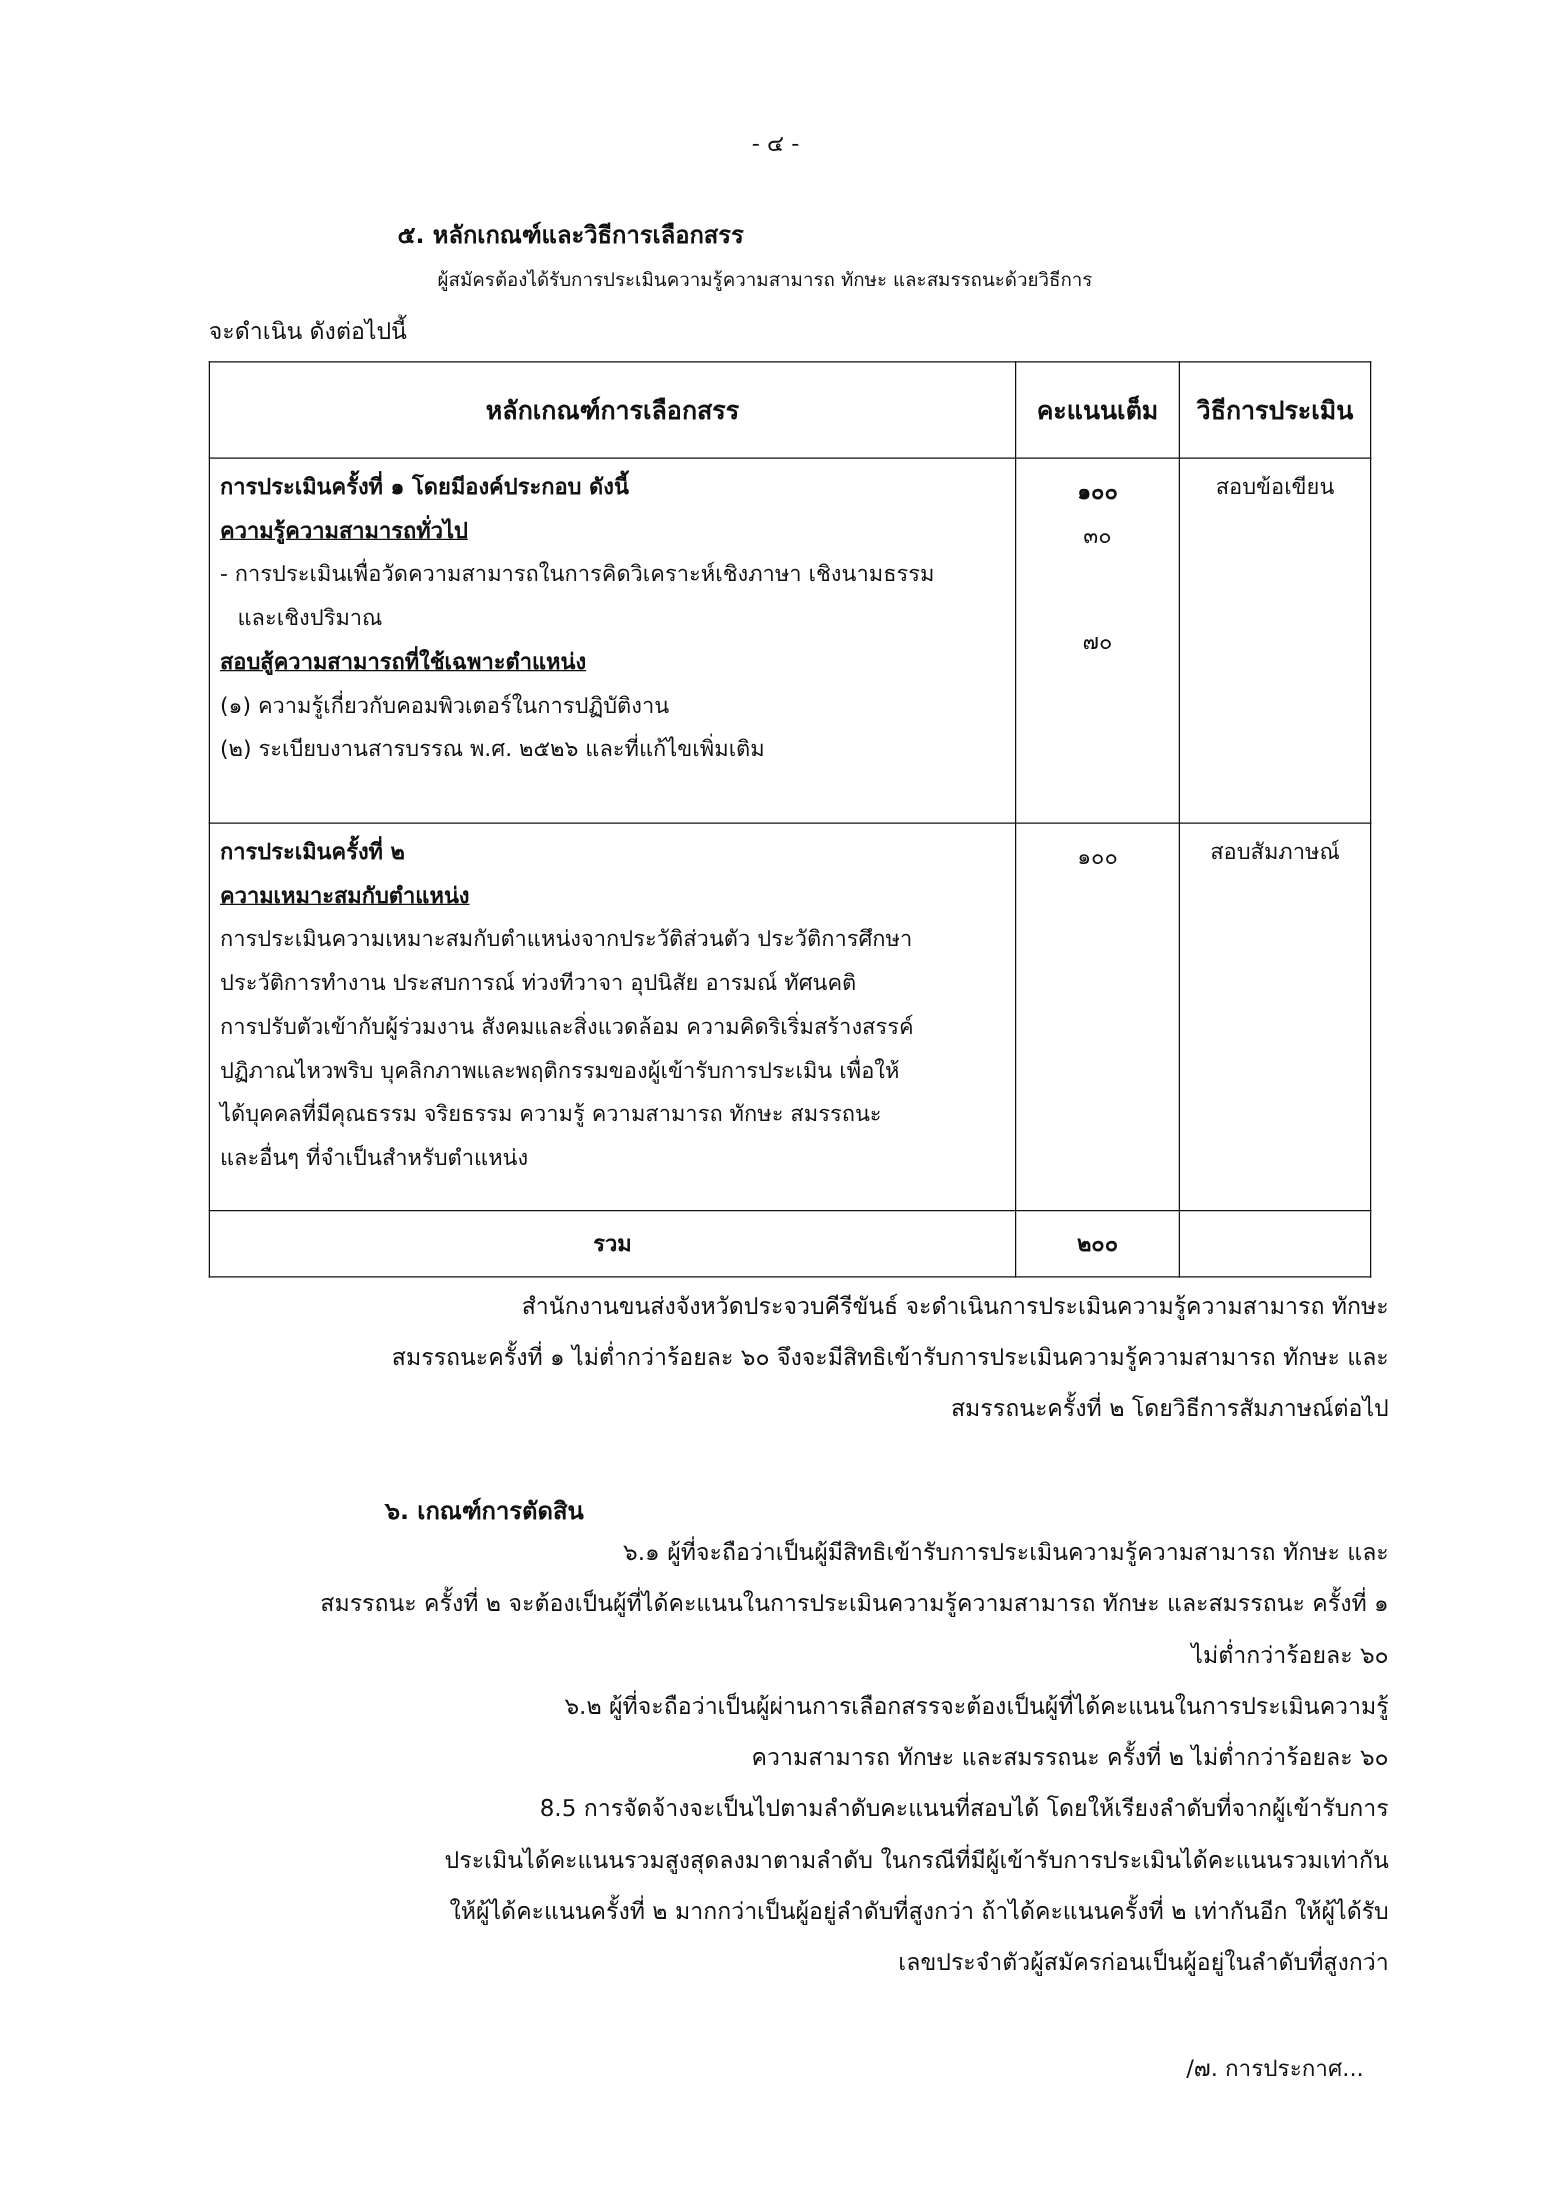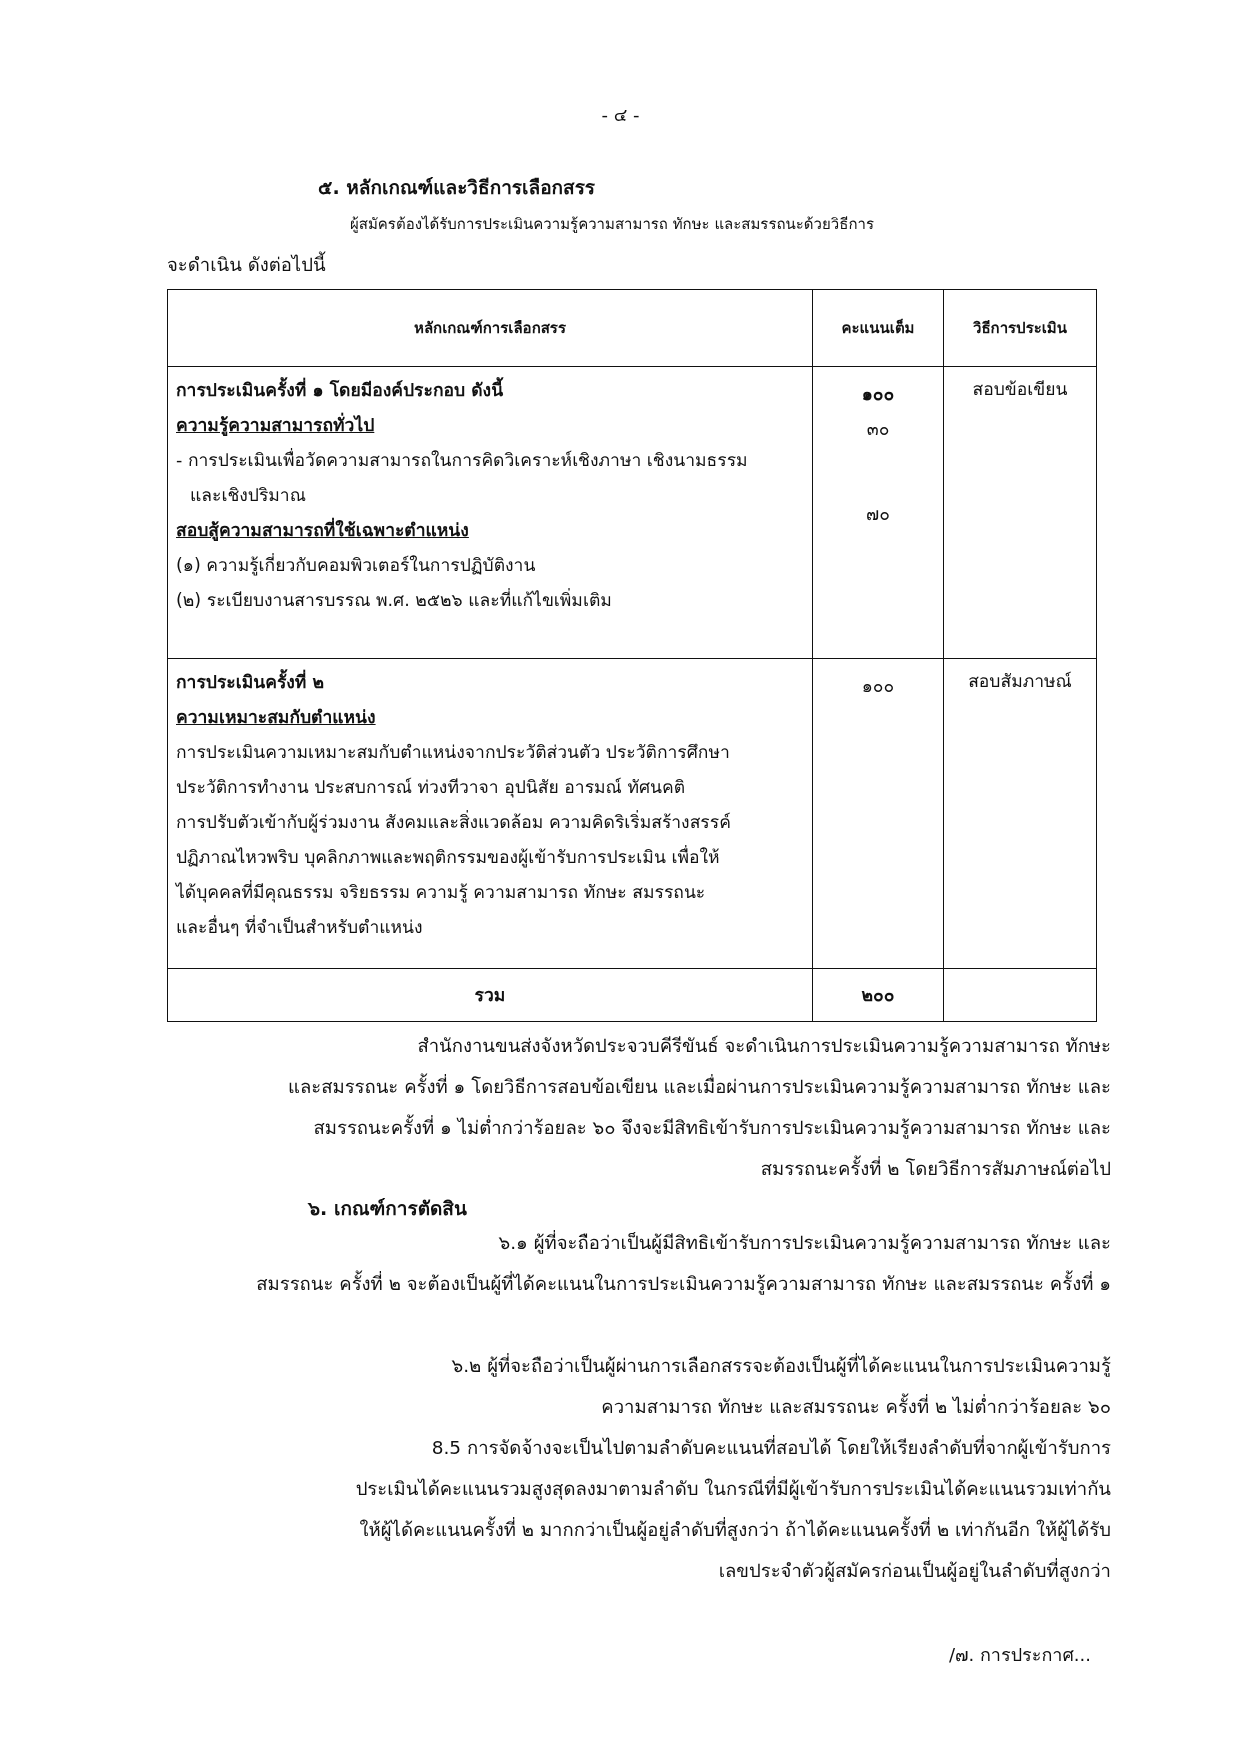--- a/index.html
+++ b/index.html
@@ -12,21 +12,21 @@
     .page-num { left: 0; width: 1241px; top: 100px; text-align: center; font-size: 18px; }
     .heading { font-size: 19px; font-weight: bold; }
     .para { left: 165px; width: 930px; font-size: 18.5px; line-height: 41px; white-space: normal; margin-left: 16px; }
     .indent { display: inline-block; width: 150px; }
     .indent2 { display: inline-block; width: 186px; }
     table.crit {
       position: absolute; left: 167px; top: 289px;
       width: 930px; border-collapse: collapse; font-size: 17.5px;
     }
     table.crit td, table.crit th { border: 1.5px solid #111; vertical-align: top; }
-    table.crit th { height: 64px; font-weight: bold; font-size: 15px; vertical-align: middle; text-align: center; }
+    table.crit th { height: 64px; font-weight: bold; font-size: 20px; vertical-align: middle; text-align: center; }
     .c1 { width: 628px; padding: 6px 8px; }
     .c2 { width: 128px; text-align: center; padding-top: 10px; }
     .c3 { text-align: center; padding-top: 8px; }
     .line { line-height: 35px; }
     .b { font-weight: bold; }
     .u { text-decoration: underline; font-weight: bold; }
     .ind { padding-left: 14px; }
     .pts-line { line-height: 35px; }
     .total-row td { height: 40px; vertical-align: middle !important; font-weight: bold; }
     .footer { right: 150px; top: 1640px; font-size: 18px; }
@@ -84,30 +84,30 @@
   <tr class="total-row">
     <td class="c1" style="text-align:center">รวม</td>
     <td class="c2" style="padding-top:0">๒๐๐</td>
     <td class="c3" style="padding-top:0"></td>
   </tr>
 </tbody>
   </table>
 
 <div class="abs para" style="top:1025px;">
   <div><span class="indent"></span><span>สำนักงานขนส่งจังหวัดประจวบคีรีขันธ์ จะดำเนินการประเมินความรู้ความสามารถ ทักษะ</span></div>
-  <div>และสมรรถนะ ครั้งที่ ๑ โดยวิธีการสอบข้อเขียน และเมื่อผ่านการประเมินความรู้ความสามารถ ทักษะ และ</div>
   <div>สมรรถนะครั้งที่ ๑ ไม่ต่ำกว่าร้อยละ ๖๐ จึงจะมีสิทธิเข้ารับการประเมินความรู้ความสามารถ ทักษะ และ</div>
   <div>สมรรถนะครั้งที่ ๒ โดยวิธีการสัมภาษณ์ต่อไป</div>
 </div>
 
 <div class="abs heading" style="left:308px; top:1193px;">๖.  เกณฑ์การตัดสิน</div>
 
 <div class="abs para" style="top:1222px;">
   <div><span class="indent2"></span><span>๖.๑ ผู้ที่จะถือว่าเป็นผู้มีสิทธิเข้ารับการประเมินความรู้ความสามารถ ทักษะ และ</span></div>
   <div>สมรรถนะ ครั้งที่ ๒ จะต้องเป็นผู้ที่ได้คะแนนในการประเมินความรู้ความสามารถ ทักษะ และสมรรถนะ ครั้งที่ ๑</div>
+  <div>ไม่ต่ำกว่าร้อยละ ๖๐</div>
 </div>
 
 <div class="abs para" style="top:1345px;">
   <div><span class="indent2"></span><span>๖.๒ ผู้ที่จะถือว่าเป็นผู้ผ่านการเลือกสรรจะต้องเป็นผู้ที่ได้คะแนนในการประเมินความรู้</span></div>
   <div>ความสามารถ ทักษะ และสมรรถนะ ครั้งที่ ๒ ไม่ต่ำกว่าร้อยละ ๖๐</div>
 </div>
 
 <div class="abs para" style="top:1427px;">
   <div><span class="indent2"></span><span>8.5 การจัดจ้างจะเป็นไปตามลำดับคะแนนที่สอบได้ โดยให้เรียงลำดับที่จากผู้เข้ารับการ</span></div>
   <div>ประเมินได้คะแนนรวมสูงสุดลงมาตามลำดับ ในกรณีที่มีผู้เข้ารับการประเมินได้คะแนนรวมเท่ากัน</div>

